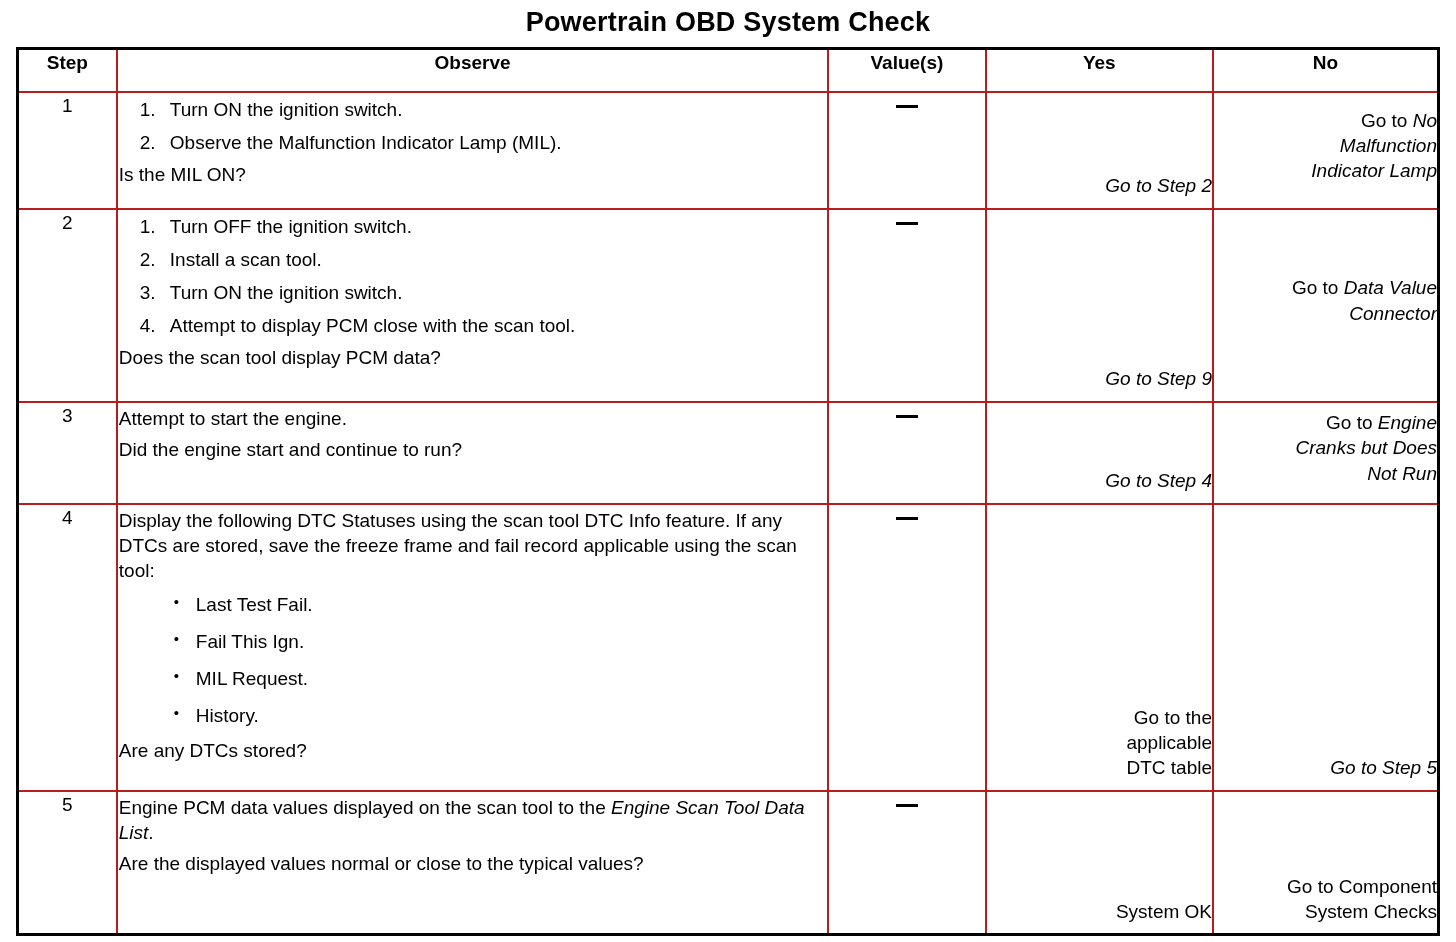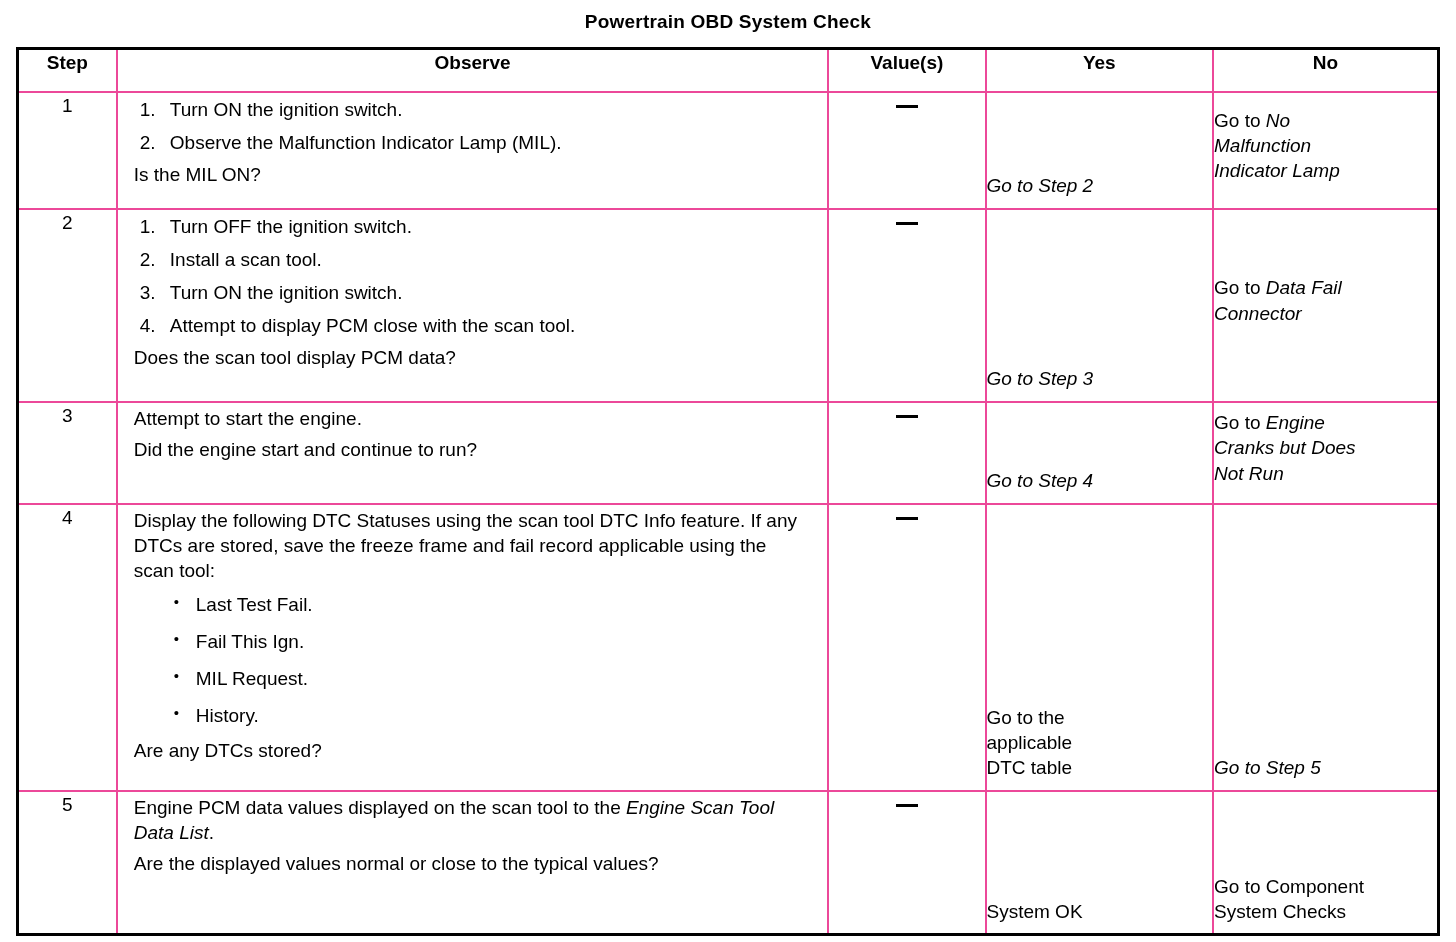--- a/index.html
+++ b/index.html
@@ -11,21 +11,21 @@
     width: 1456px;
     height: 942px;
     font-family: "Liberation Sans", sans-serif;
     color: #000000;
     overflow: hidden;
     position: relative;
   }
 
   #page-title {
     text-align: center;
-    font-size: 19px;
+    font-size: 27px;
     font-weight: bold;
     letter-spacing: 0.2px;
     margin: 2px 0 0 0;
     padding: 0;
     line-height: 40px;
     height: 40px;
   }
 
   .table-wrap {
     position: absolute;
@@ -43,21 +43,21 @@
     border: 3px solid #000;
   }
 
   table.obd col.c-step   { width: 96px;  }
   table.obd col.c-action { width: 688px; }
   table.obd col.c-value  { width: 152px; }
   table.obd col.c-yes    { width: 220px; }
   table.obd col.c-no     { width: 218px; }
 
   table.obd th, table.obd td {
-    border: 2px solid #ec4899;
+    border: 2px solid #b91c1c;
     padding: 0;
     vertical-align: top;
     font-size: 19px;
     line-height: 1.32;
   }
 
   
   thead th {
     height: 41px;
     text-align: center;
@@ -74,21 +74,21 @@
     font-size: 20px;
   }
 
   
   td.action {
     padding: 6px 8px 6px 10px;
     text-align: left;
   }
   td.action .para {
     margin: 0 0 0 0;
-    padding: 3px 16px;
+    padding: 3px 1px;
   }
   td.action ol.numlist {
     list-style: none;
     margin: 0;
     padding: 0 0 0 52px;
   }
   td.action ol.numlist li {
     position: relative;
     padding: 4px 0 4px 0;
   }
@@ -122,21 +122,21 @@
   td.value .dash {
     display: inline-block;
     width: 22px;
     height: 3px;
     background: #000;
     vertical-align: middle;
   }
 
   
   td.branch {
-    text-align: left;
+    text-align: right;
     padding: 6px 6px;
   }
   td.branch.bottom  { vertical-align: bottom;  }
   td.branch.middle  { vertical-align: middle;  }
   td.branch .txt    { display: block; }
   .it { font-style: italic; }
 
   
   tr.r5 td.branch { padding-bottom: 8px; margin-left: 20px; }
   tr.r1 td.branch, tr.r2 td.branch, tr.r3 td.branch, tr.r4 td.branch { padding-bottom: 10px; }
@@ -192,24 +192,24 @@
         <ol class="numlist">
           <li><span class="num">1.</span><span>Turn OFF the ignition switch.</span></li>
           <li><span class="num">2.</span><span>Install a scan tool.</span></li>
           <li><span class="num">3.</span><span>Turn ON the ignition switch.</span></li>
           <li><span class="num">4.</span><span>Attempt to display PCM close with the scan tool.</span></li>
         </ol>
         <div class="para">Does the scan tool display PCM data?</div>
       </td>
       <td class="value"><span class="dash"></span></td>
       <td class="branch bottom">
-        <span class="txt it">Go to Step 3</span>
+        <span class="txt it">Go to Step 9</span>
       </td>
       <td class="branch middle">
-        <span class="txt"><span>Go to </span><span class="it">Data Fail</span></span>
+        <span class="txt"><span>Go to </span><span class="it">Data Value</span></span>
         <span class="txt it">Connector</span>
       </td>
     </tr>
 
     <tr class="r3" style="height:102px;">
       <td class="step">3</td>
       <td class="action">
         <div class="para">Attempt to start the engine.</div>
         <div class="para">Did the engine start and continue to run?</div>
       </td>

